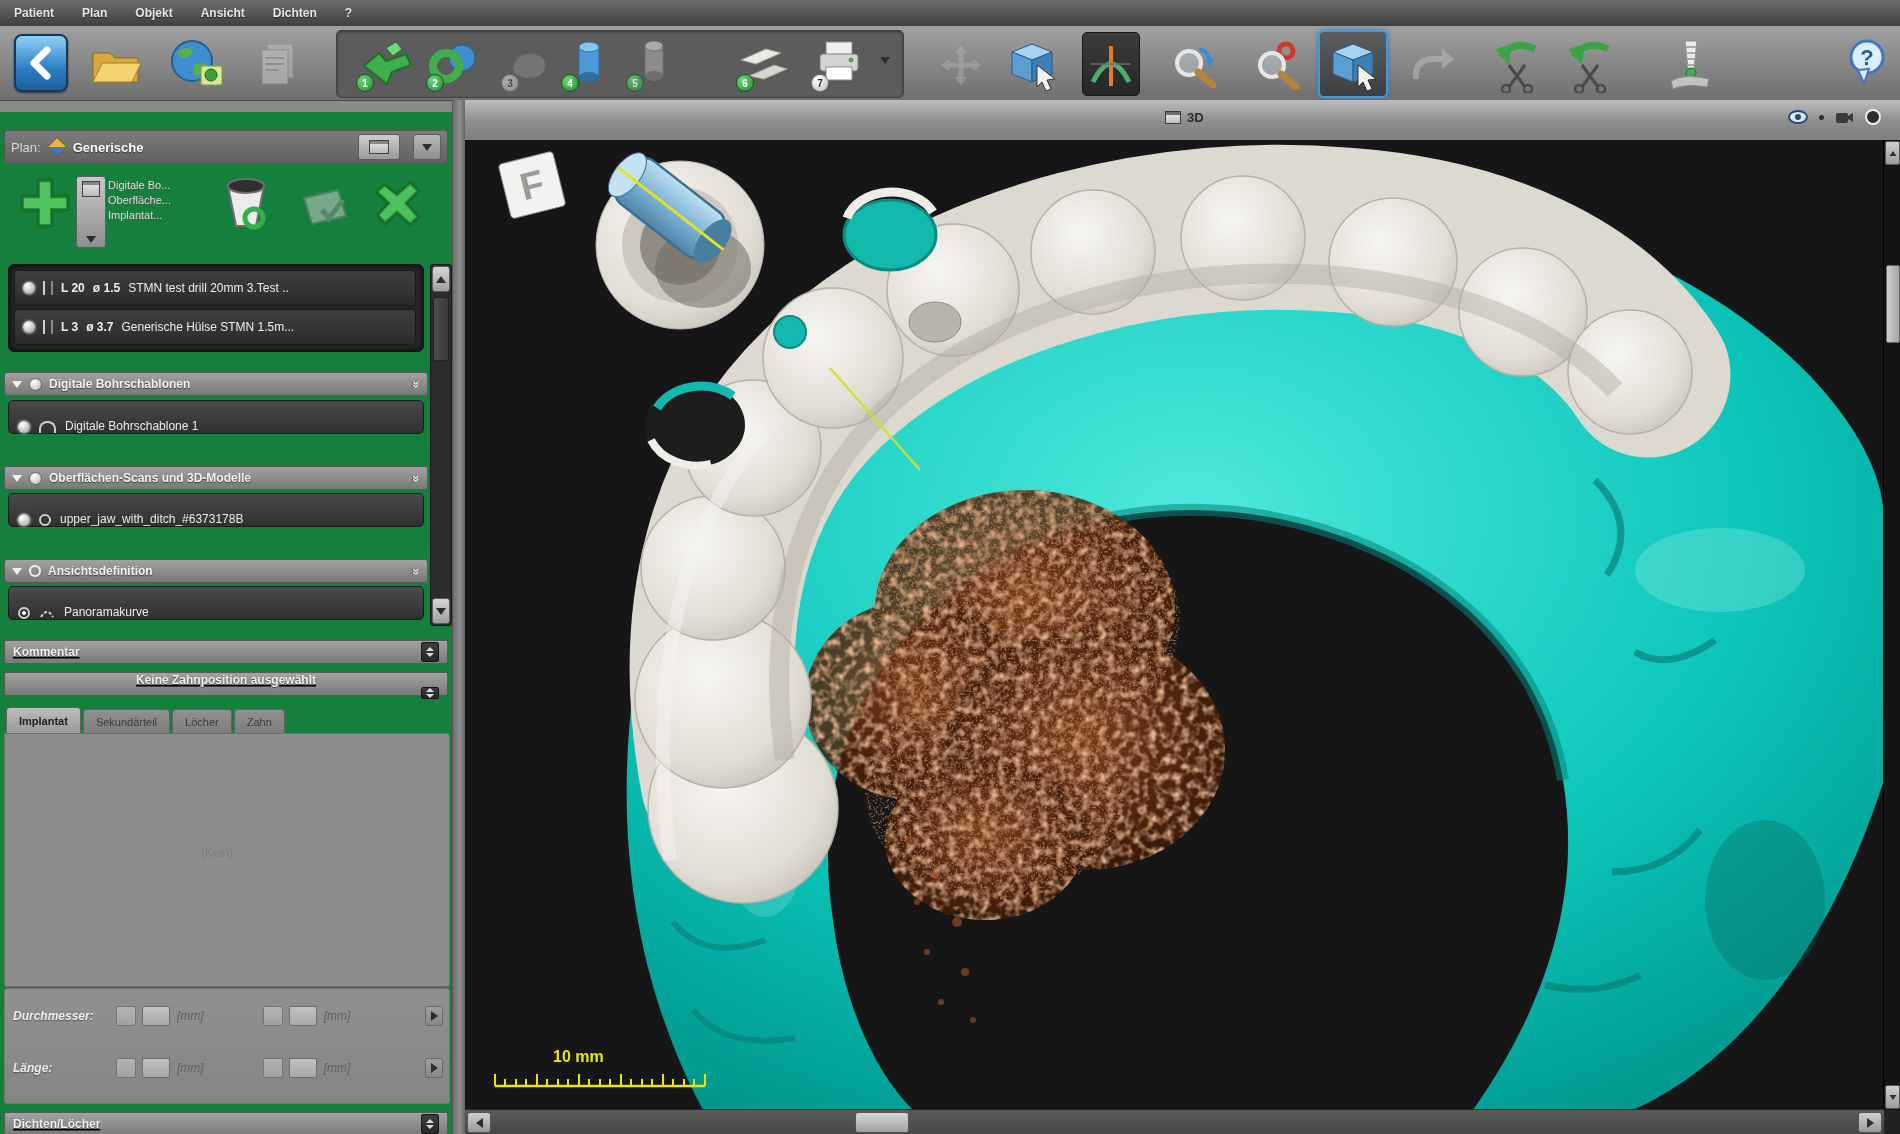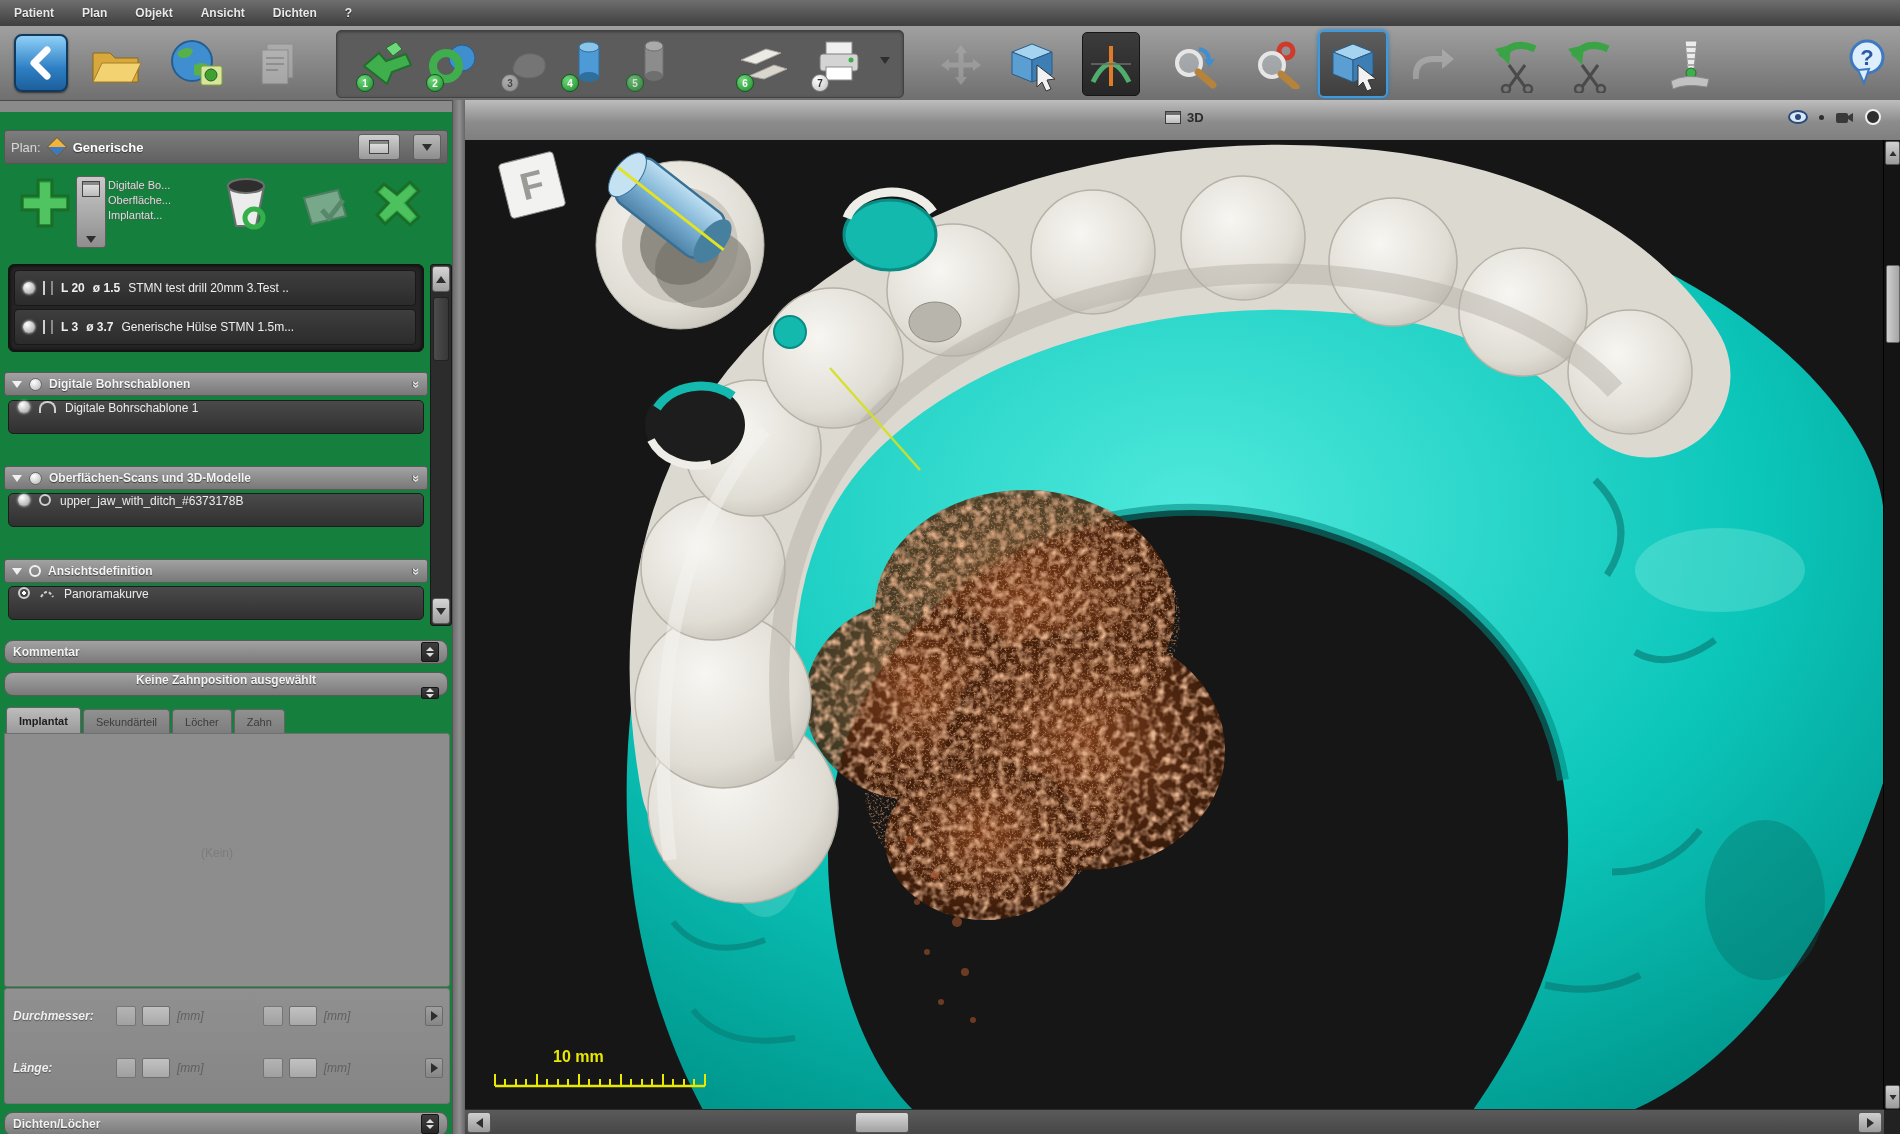--- a/index.html
+++ b/index.html
@@ -56,30 +56,30 @@
   .eyedot{width:12px;height:12px;border-radius:50%;background:radial-gradient(circle at 35% 30%,#fff,#9a9a9a);box-shadow:0 0 3px #fff;}
   .pinbars{width:6px;height:14px;border-left:2px solid #cfcfcf;border-right:2px solid #8a8a8a;}
   .sect{position:absolute;left:4px;width:424px;height:24px;border:1px solid #5a5a5a;border-radius:3px;
     background:linear-gradient(#a2a2a2,#787878);display:flex;align-items:center;gap:7px;padding:0 7px;box-sizing:border-box;}
   .sect .t{color:#f4f4f4;font-size:12px;font-weight:bold;text-shadow:0 1px 1px #3c3c3c;}
   .dblchev{margin-left:auto;color:#e8e8e8;font-weight:bold;font-size:13px;transform:rotate(90deg);text-shadow:0 1px 1px #444;}
   .dblchev::after{content:"»";}
   .radioc{width:11px;height:11px;border-radius:50%;background:radial-gradient(circle at 35% 30%,#fff,#b5b5b5);border:1px solid #666;}
   .ditem{position:absolute;left:8px;width:416px;height:34px;border-radius:5px;
     background:linear-gradient(#4a4a4a,#303030);border:1px solid #1c1c1c;
-    display:flex;align-items:flex-start;gap:9px;padding:0 9px;box-sizing:border-box;color:#ececec;font-size:12px;}
+    display:flex;align-items:flex-end;gap:9px;padding:0 9px;box-sizing:border-box;color:#ececec;font-size:12px;}
   .horseshoe{width:13px;height:10px;border:2px solid #cfcfcf;border-bottom:none;border-radius:8px 8px 0 0;}
   .ringdot{width:12px;height:12px;border:2px solid #cfcfcf;border-radius:50%;box-sizing:border-box;}
   .vscroll-sb{position:absolute;left:430px;top:2px;width:20px;height:360px;background:#2c2c2c;border:1px solid #191919;border-radius:3px;}
   .sb-btn{position:absolute;left:1px;width:16px;height:24px;background:linear-gradient(#d6d6d6,#9f9f9f);
     border:1px solid #5c5c5c;border-radius:3px;display:flex;align-items:center;justify-content:center;}
   .tri-u{width:0;height:0;border-left:5px solid transparent;border-right:5px solid transparent;border-bottom:7px solid #2e2e2e;}
   .sb-thumb{position:absolute;left:2px;top:32px;width:14px;height:62px;background:linear-gradient(90deg,#4c4c4c,#383838);border:1px solid #222;border-radius:3px;}
-  .cbar{position:absolute;left:4px;width:444px;height:24px;border:1px solid #5a5a5a;border-radius:9px;
-    background:linear-gradient(#a2a2a2,#7a7a7a);display:flex;align-items:center;padding:0 8px;box-sizing:border-box;}
+  .cbar{position:absolute;left:4px;width:444px;height:24px;border:1px solid #5a5a5a;border-radius:2px;
+    background:linear-gradient(#a2a2a2,#7a7a7a);display:flex;align-items:center;padding:0 8px;box-sizing:border-box;text-decoration:underline;}
   .cbar .t{color:#f2f2f2;font-size:12px;font-weight:bold;text-shadow:0 1px 1px #3c3c3c;}
   .spin{margin-left:auto;width:16px;height:18px;background:linear-gradient(#3e3e3e,#262626);
     border:1px solid #161616;border-radius:2px;display:flex;flex-direction:column;align-items:center;justify-content:center;gap:2px;}
   .spin i{display:block;width:0;height:0;border-left:4px solid transparent;border-right:4px solid transparent;}
   .spin .u{border-bottom:4px solid #ddd;} .spin .d{border-top:4px solid #ddd;}
   .tabs{position:absolute;left:6px;top:596px;height:26px;display:flex;align-items:flex-end;gap:2px;}
   .tab{height:24px;padding:0 12px;display:flex;align-items:center;font-size:11px;
     border:1px solid #636363;border-bottom:none;border-radius:4px 4px 0 0;
     background:linear-gradient(#909090,#7d7d7d);color:#3c3c3c;}
   .tab.active{height:26px;background:linear-gradient(#bdbdbd,#989898);color:#1d1d1d;font-weight:bold;}

